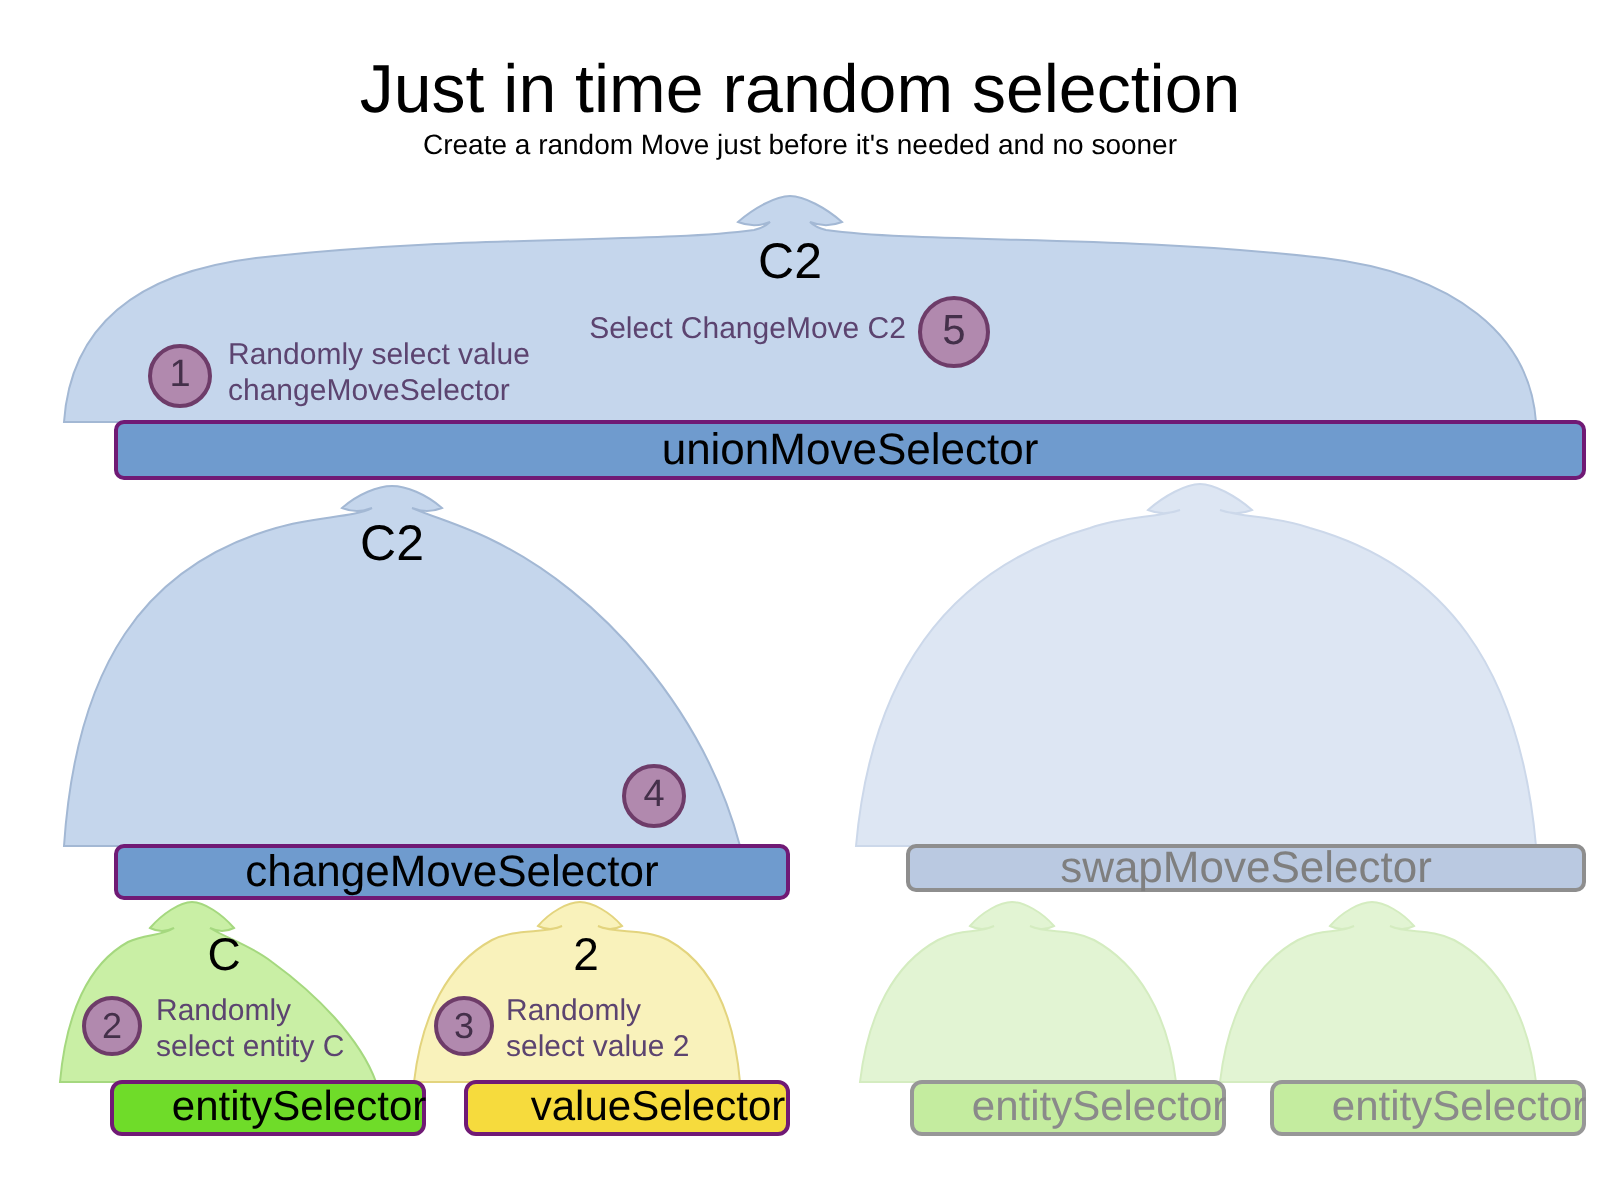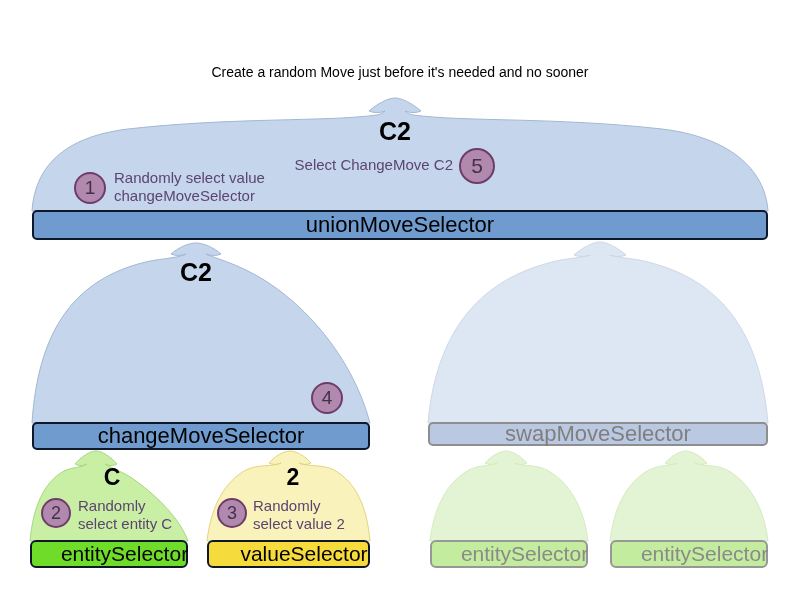--- a/index.html
+++ b/index.html
@@ -15,30 +15,30 @@
   .subtitle{
     position:absolute;left:0;top:64px;width:800px;text-align:center;
     font-size:14px;color:#000;
   }
   .note{
     position:absolute;left:515px;top:93px;width:250px;text-align:center;
     font-size:18px;color:#b51f1f;
   }
   .bar{
     position:absolute;display:flex;align-items:center;justify-content:center;
-    box-sizing:border-box;border:2px solid #0f172a;border-radius:5px;
-    font-size:22px;color:#000;background:#6f9bce;
+    box-sizing:border-box;border:2px solid #701a75;border-radius:5px;
+    font-size:22px;color:#000;background:#6f9bce;margin-left:25px;
   }
   .bar.small{font-size:21px;border-radius:6px;padding-left:31px;}
   .bar.faded-blue{background:#bac9e1;border-color:#8e8e8e;color:#7f7f7f;}
   .bar.green{background:#6fdc29;}
   .bar.yellow{background:#f6db3d;}
   .bar.faded-green{background:#c4ec9f;border-color:#979797;color:#8a8a8a;}
   .out-label{
-    position:absolute;width:100px;text-align:center;color:#000;font-weight:bold;
+    position:absolute;width:100px;text-align:center;color:#000;
   }
   .out-big{font-size:25px;}
   .out-small{font-size:23px;}
   .step-circle{
     position:absolute;border-radius:50%;box-sizing:border-box;
     background:#b189ae;border:2.5px solid #6e3c69;color:#44304a;
     display:flex;align-items:center;justify-content:center;
   }
   .annot{
     position:absolute;font-size:15px;line-height:18px;color:#5c4470;
@@ -75,20 +75,21 @@
 
     <path d="M 430 541 C 434 507 447 482 469 470 C 481 464 488 467 497 463 C 493 465 489 465 485 463
          C 491 456 500 451 506 451 C 512 451 521 456 527 463 C 523 465 519 465 515 463
          C 524 467 535 464 547 470 C 569 482 584 507 588 541 Z" fill="#e2f4d3" stroke="#d4ecc0" stroke-width="1"></path>
 
     <path d="M 610 541 C 614 507 627 482 649 470 C 661 464 668 467 677 463 C 673 465 669 465 665 463
          C 671 456 680 451 686 451 C 692 451 701 456 707 463 C 703 465 699 465 695 463
          C 704 467 715 464 727 470 C 749 482 764 507 768 541 Z" fill="#e2f4d3" stroke="#d4ecc0" stroke-width="1"></path>
   </svg>
 
+  <div class="title">Just in time random selection</div>
   <div class="subtitle">Create a random Move just before it's needed and no sooner</div>
 
   <div class="out-label out-big" style="left:345px;top:117px;">C2</div>
   <div class="out-label out-big" style="left:146px;top:258px;">C2</div>
   <div class="out-label out-small" style="left:62px;top:464px;">C</div>
   <div class="out-label out-small" style="left:243px;top:464px;">2</div>
 
   <div class="step-circle" style="left:74px;top:172px;width:32px;height:32px;font-size:19px;">1</div>
   <div class="annot" style="left:114px;top:169px;">
     <div>Randomly select value</div>

